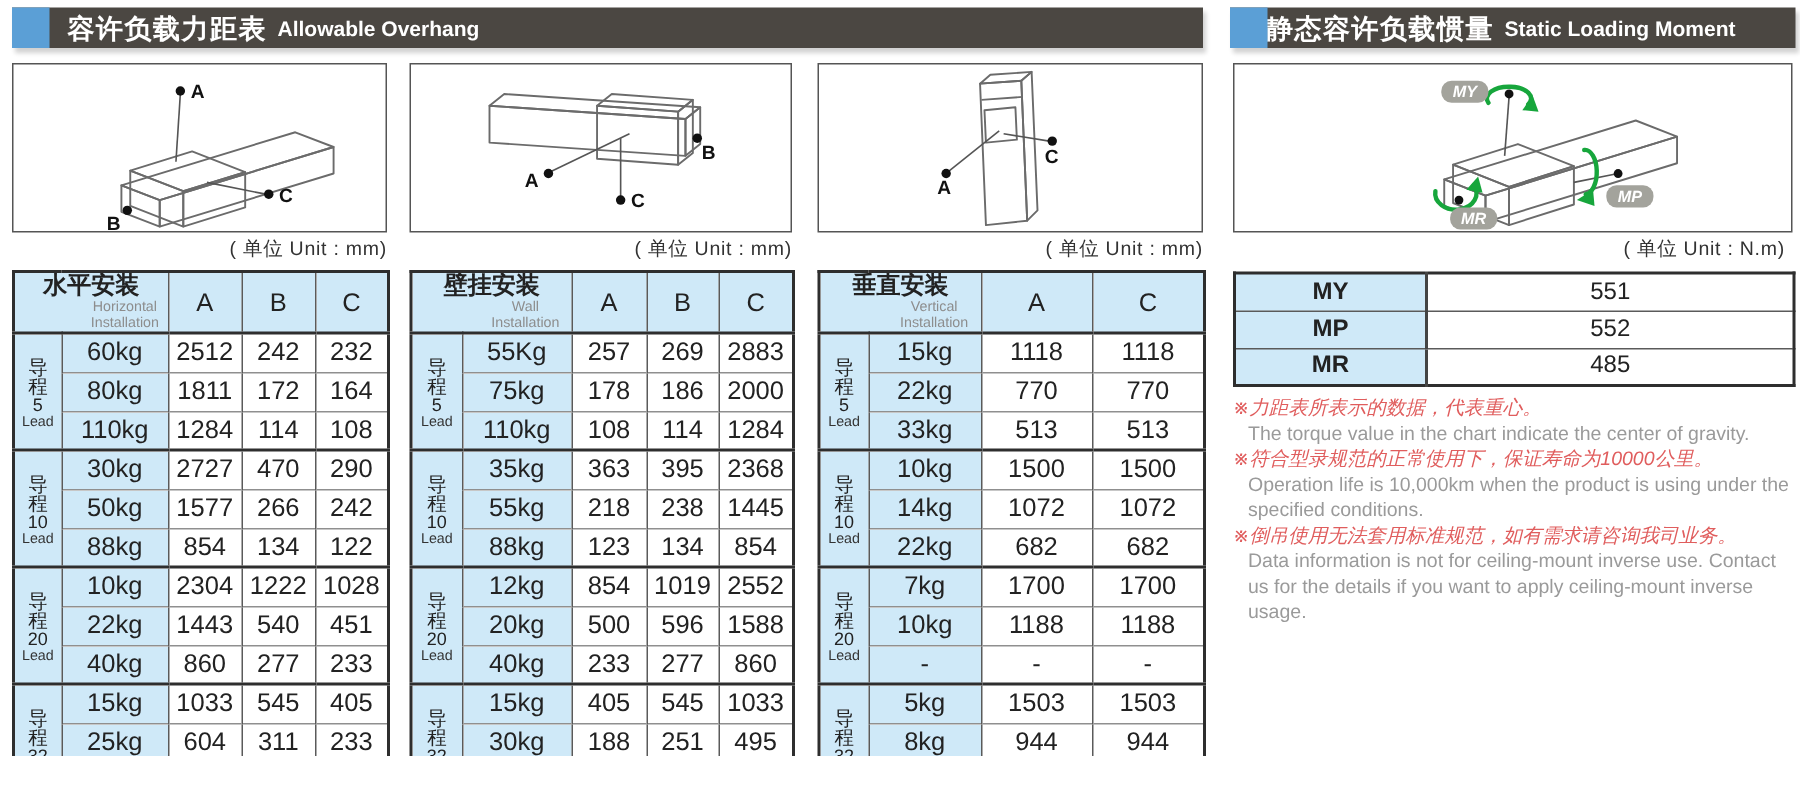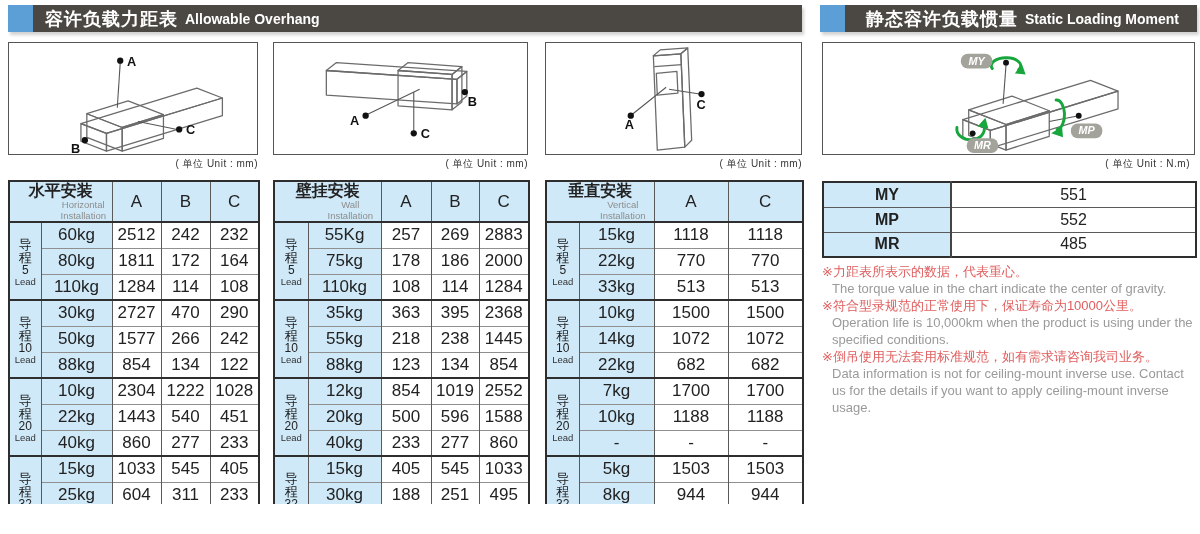--- a/index.html
+++ b/index.html
@@ -8,38 +8,38 @@
     position:relative; width:1200px; height:504px; background:#fff;
     font-family:"Liberation Sans","DejaVu Sans",sans-serif; color:#222; overflow:hidden;
   }
   
   .bar { position:absolute; top:5px; height:27px; background:#4b4742;
          display:flex; align-items:center; box-shadow:2px 3px 3px rgba(0,0,0,0.18); }
   .bar .sq { position:absolute; left:0; top:0; width:25px; height:27px; }
   .bar .zh { color:#fff; font-weight:bold; font-size:18px; letter-spacing:1px; }
   .bar .en { color:#fff; font-size:14px; margin-left:7px; font-weight:bold; }
   .bar-left  { left:8px;   width:794px; padding-left:37px; }
-  .bar-right { left:820px; width:377px; padding-left:46px; }
+  .bar-right { left:820px; width:377px; padding-left:24px; }
   
   .dbox { position:absolute; top:42px; height:113px; border:1px solid #555; background:#fff; }
   #dbox1 { left:8px;   width:250px; }
   #dbox2 { left:273px; width:255px; }
   #dbox3 { left:545px; width:257px; }
   #dbox4 { left:822px; width:373px; }
   .dbox svg { display:block; width:100%; height:100%; }
   .lineart { fill:none; stroke:#6b6b6b; stroke-width:1.3; stroke-linejoin:round; }
   .ptdot { fill:#111; }
   .ptlbl { font:bold 13px "Liberation Sans",sans-serif; fill:#111; }
   .ptline { stroke:#555; stroke-width:1.1; fill:none; }
   .garc { stroke:#17a63c; stroke-width:3; fill:none; stroke-linecap:round; }
   .ghead { fill:#17a63c; }
   .badge { fill:#a3a39c; }
   .badge-t { font:italic bold 11px "Liberation Sans",sans-serif; fill:#fff; text-anchor:middle; }
   
-  .unit { position:absolute; top:157px; height:20px; font-size:10px; color:#333;
+  .unit { position:absolute; top:157px; height:20px; font-size:13px; color:#333;
           text-align:right; letter-spacing:0.5px; }
   #unit1 { left:8px;   width:250px; }
   #unit2 { left:273px; width:255px; }
   #unit3 { left:545px; width:257px; }
   #unit4 { left:822px; width:368px; }
   
   .twrap { position:absolute; top:180px;border-radius:18px; }
   #twrap0 { left:8px; }
   #twrap1 { left:273px; }
   #twrap2 { left:545px; }
@@ -60,21 +60,21 @@
   table.spec tr.gstart td { border-top:2px solid #2e2e2e; }
   
   #moment { position:absolute; left:822px; top:181px; }
   table.mom { border-collapse:collapse; table-layout:fixed; border:2px solid #2e2e2e; }
   table.mom td { border-top:1px solid #5a5a5a; height:25px; text-align:center; vertical-align:middle; }
   table.mom tr:first-child td { border-top:none; }
   table.mom td.mlabel { background:#cfe9f8; font-weight:bold; font-size:16px; border-right:2px solid #444; }
   table.mom td.mval { background:#fff; font-size:16px; }
   
   .notes { position:absolute; left:822px; top:263px; width:376px; }
-  .note .zh { color:#e05d5d; font-size:13px; line-height:17px; }
+  .note .zh { color:#e05d5d; font-size:13px; line-height:17px;font-style:italic; }
   .note .en { color:#9a9a9a; font-size:13px; line-height:17px; padding-left:10px; }
 </style>
 </head>
 <body>
 
 <div class="page">
 
   <div class="bar bar-left">
     <span class="sq" style="background:#5b9fd6"></span>
     <span class="zh">容许负载力距表</span>

